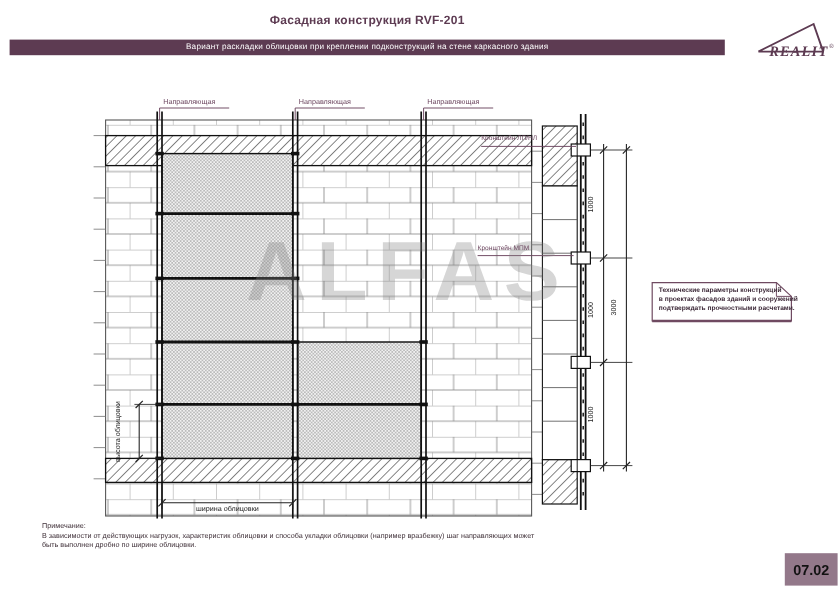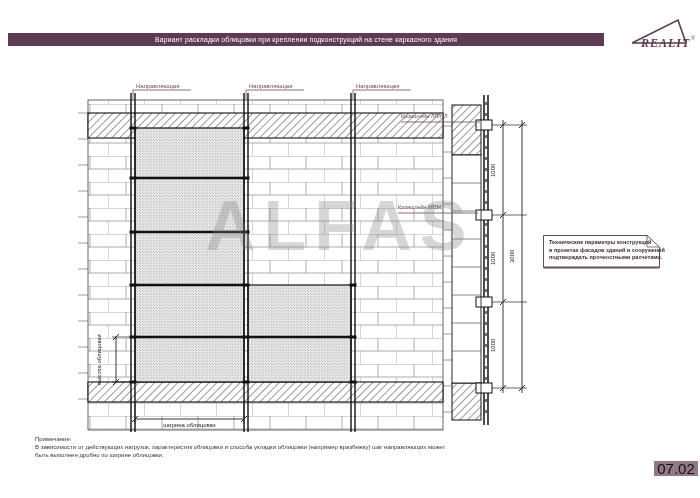--- a/index.html
+++ b/index.html
@@ -22,35 +22,36 @@
        white-space:nowrap;z-index:4;}
   .vlabel{position:absolute;font-size:6px;line-height:7px;height:7px;color:#222;
           white-space:nowrap;transform:rotate(-90deg);transform-origin:0 100%;z-index:4;}
   .widthdim{position:absolute;left:135px;top:422px;width:109px;text-align:center;
             font-size:6px;color:#222;z-index:4;}
   .notebox{position:absolute;left:543px;top:234px;width:117px;height:34px;z-index:4;}
   .notebox .txt{position:absolute;left:6px;top:5px;font-size:5.5px;line-height:7.6px;
                 font-weight:600;color:#3d2938;white-space:nowrap;}
   .footnote{position:absolute;left:35px;font-size:6px;line-height:1;color:#3f3038;
             white-space:nowrap;z-index:4;}
-  .pagebox{position:absolute;left:654px;top:461px;width:44px;height:15px;
+  .pagebox{position:absolute;left:654px;top:461px;width:44px;height:27px;
            background:var(--pagebox-bg);display:flex;align-items:center;justify-content:center;
-           font-size:15px;font-weight:normal;color:#111;z-index:4;}
+           font-size:12px;font-weight:bold;color:#111;z-index:4;}
   .wm-name{position:absolute;left:205px;top:186px;font-size:70px;font-weight:bold;
            letter-spacing:8px;color:rgba(130,130,130,.33);z-index:3;}
   .wm-phone{position:absolute;left:230px;top:260px;font-size:35px;font-weight:bold;
             letter-spacing:4px;color:rgba(130,130,130,.33);z-index:3;}
   svg.draw{position:absolute;left:0;top:0;z-index:1;}
   .logo text.brand{font-family:"Liberation Serif",serif;font-style:italic;font-weight:bold;}
 </style>
 </head>
 <body>
 
 <div class="page">
 
+  <div class="title">Фасадная конструкция RVF-201</div>
   <div class="subtitle-bar">
     <span>Вариант раскладки облицовки при креплении подконструкций на стене каркасного здания</span>
   </div>
 
   <svg class="logo" viewBox="0 0 70 45">
     <path d="M4 29 H58 M4 29 L50 6 L58 29" fill="none" stroke="#5d3b52" stroke-width="1.6"></path>
     <text class="brand" x="13" y="33" font-size="12" fill="#5d3b52" letter-spacing="1">REALIT</text>
     <text x="63" y="26" font-size="5" fill="#5d3b52">®</text>
   </svg>
 

